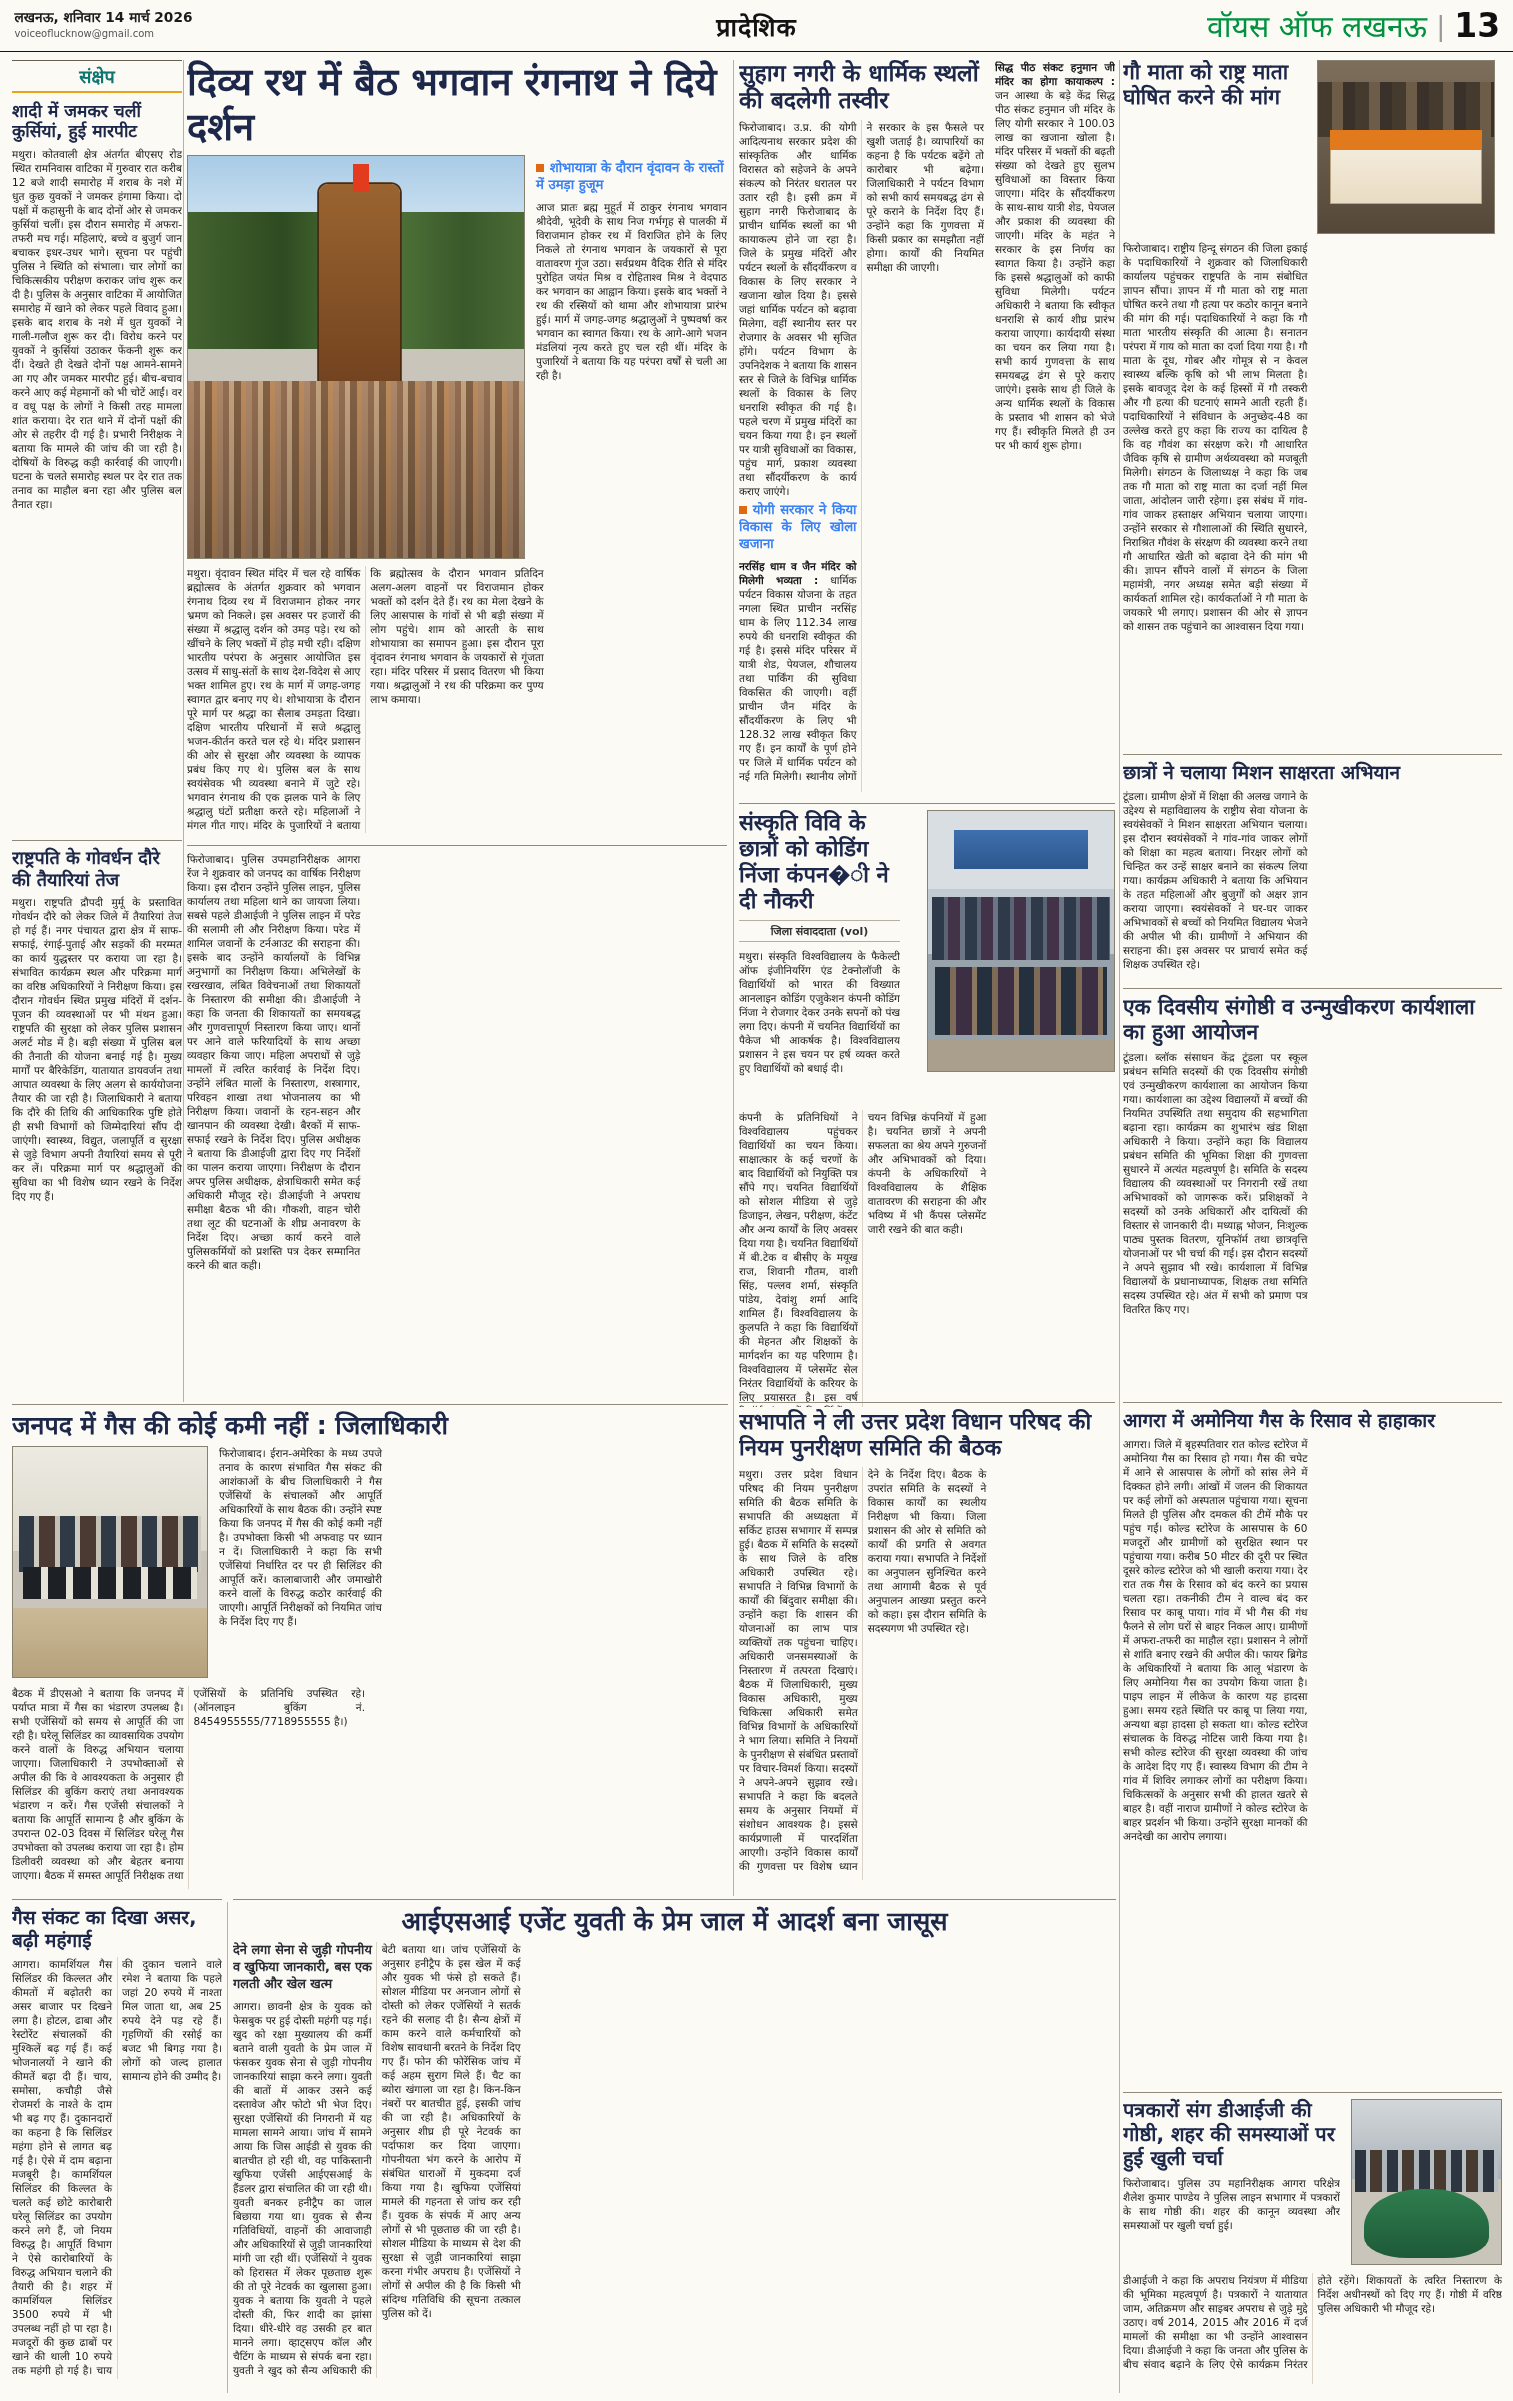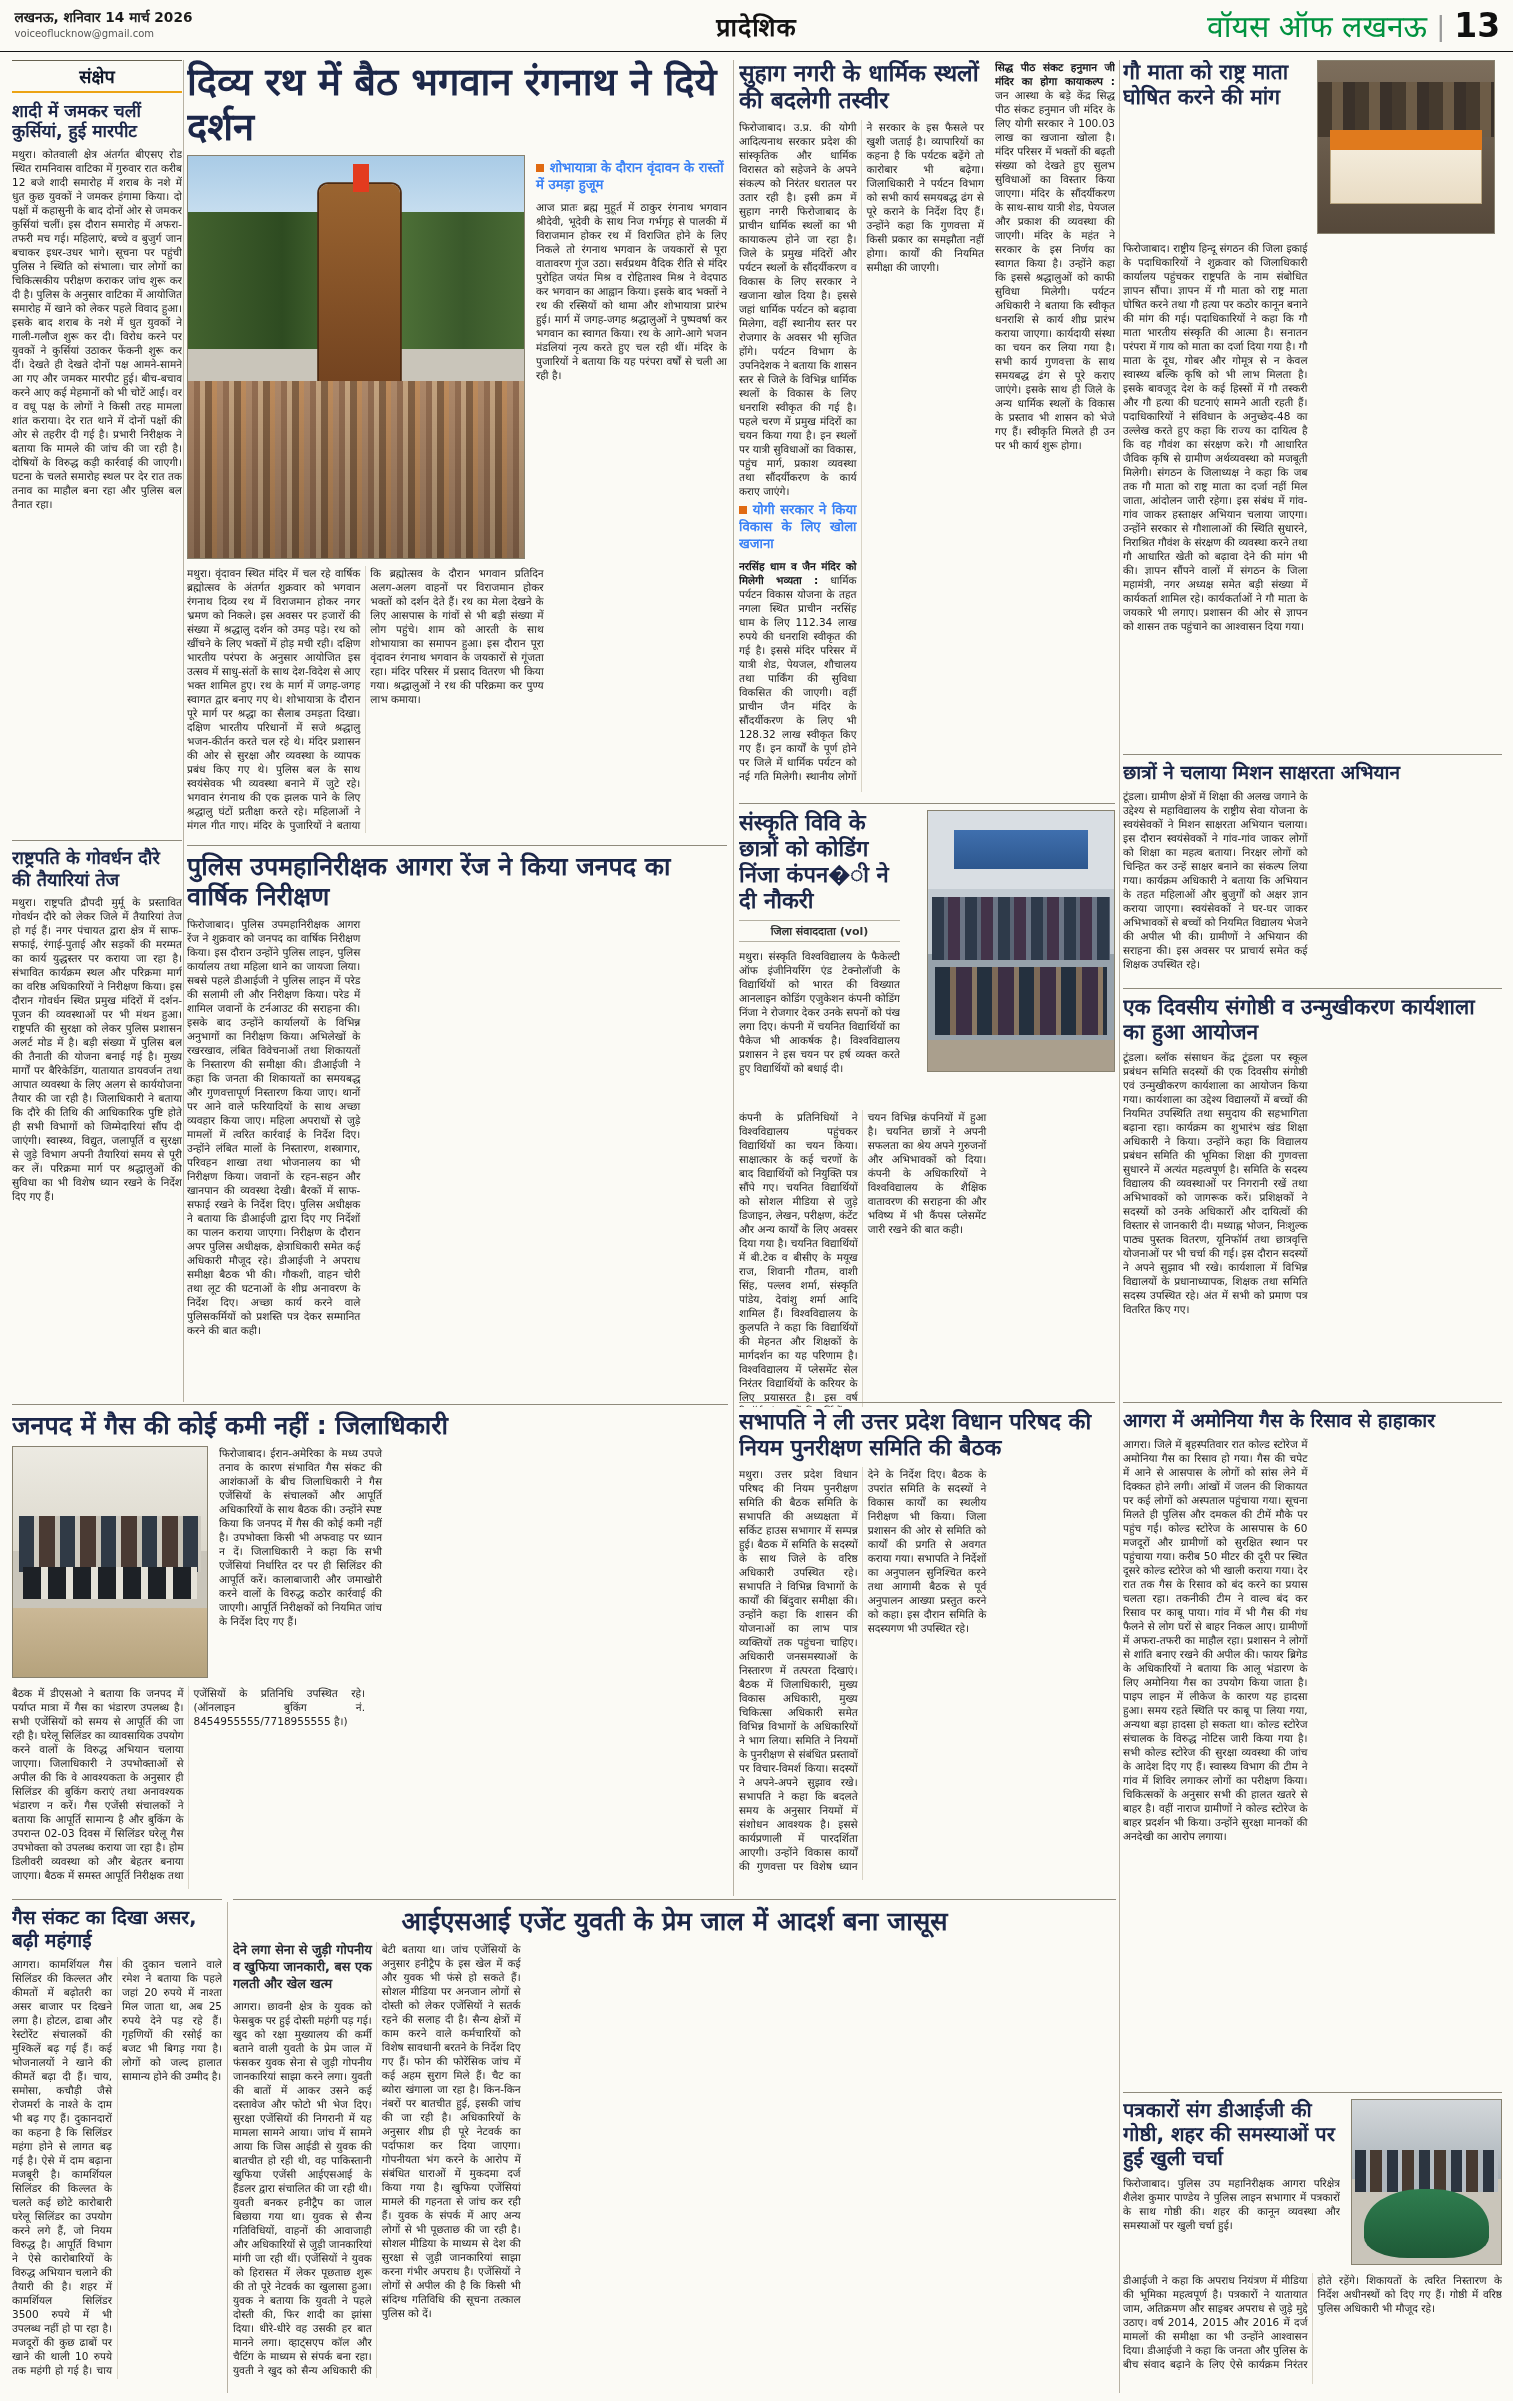--- a/index.html
+++ b/index.html
@@ -27,21 +27,21 @@
   .hl-20{font-size:18px}.hl-19{font-size:17.3px}
   .hl-center{text-align:center}
   .body-text{font-size:10.5px;line-height:14px;color:#202020;text-align:justify;column-gap:10px;column-rule:0.9px solid #d9d4c6;column-fill:auto;overflow:hidden}
   .body-text p{margin:0 0 1.8px}
   .cols-2{column-count:2}.cols-3{column-count:3}.cols-4{column-count:4}.cols-6{column-count:6}
   .subhead{font-size:13.2px;font-weight:bold;color:#3b82f6;line-height:1.28;margin:4.6px 0 6.4px;break-inside:avoid}
   .bullet-sq{display:inline-block;width:8.2px;height:8.2px;background:#e06a12;margin-right:5.5px}
   .runin{font-weight:bold;color:#17181c}
   .byline{font-size:11px;font-weight:bold;text-align:center;color:#333;border-top:0.9px solid #b5b0a2;border-bottom:0.9px solid #b5b0a2;padding:2.7px 0;margin:3.7px 0 7.3px}
   .row{display:flex}
-  .kicker-box{text-align:center;font-size:18px;font-weight:bold;color:#0f172a;border-top:0.9px solid #66604f;border-bottom:2.7px solid #eca313;padding:2.7px 0 3.7px;margin-bottom:7.3px}
+  .kicker-box{text-align:center;font-size:18px;font-weight:bold;color:#0f766e;border-top:0.9px solid #66604f;border-bottom:2.7px solid #eca313;padding:2.7px 0 3.7px;margin-bottom:7.3px}
   .isi-subhead{font-size:12.8px;font-weight:bold;line-height:1.32;color:#2a2c33;margin:0 0 6.4px;break-inside:avoid}
 
   
   .photo{position:relative;border:0.9px solid #87816f;overflow:hidden;background:#c9c5ba;flex-shrink:0}
   .photo>div{position:absolute}
   .ph-chariot .p-sky{top:0;left:0;right:0;height:22%;background:linear-gradient(#a9cbe6,#d7e8f4)}
   .ph-chariot .p-trees{top:14%;left:0;right:0;height:34%;background:linear-gradient(90deg,#43632f,#2e4b21 28%,#557a3c 55%,#3a592b 82%,#4a6b35)}
   .ph-chariot .p-chariot{top:7%;left:39%;width:24%;height:56%;background:linear-gradient(#9a6430,#6e3f1e);border-radius:9px 9px 0 0;box-shadow:0 0 0 1.8px #4c2a12}
   .ph-chariot .p-flag{top:2%;left:49%;width:5%;height:7%;background:#e33b1e}
   .ph-chariot .p-crowd{bottom:0;left:0;right:0;height:44%;background:repeating-linear-gradient(90deg,#c79c79 0 6.4px,#a97e5e 6.4px 12px,#e0bb92 12px 17.3px,#96704f 17.3px 24px,#d9a06a 24px 29px),linear-gradient(#00000022,#00000055);background-blend-mode:multiply}
@@ -112,21 +112,20 @@
         <div class="subhead">
           <span class="bullet-sq"></span><span>शोभायात्रा के दौरान वृंदावन के रास्तों में उमड़ा हुजूम</span>
         </div>
         <div class="body-text" style="height:343px">आज प्रातः ब्रह्म मुहूर्त में ठाकुर रंगनाथ भगवान श्रीदेवी, भूदेवी के साथ निज गर्भगृह से पालकी में विराजमान होकर रथ में विराजित होने के लिए निकले तो रंगनाथ भगवान के जयकारों से पूरा वातावरण गूंज उठा। सर्वप्रथम वैदिक रीति से मंदिर पुरोहित जयंत मिश्र व रोहिताश्व मिश्र ने वेदपाठ कर भगवान का आह्वान किया। इसके बाद भक्तों ने रथ की रस्सियों को थामा और शोभायात्रा प्रारंभ हुई। मार्ग में जगह-जगह श्रद्धालुओं ने पुष्पवर्षा कर भगवान का स्वागत किया। रथ के आगे-आगे भजन मंडलियां नृत्य करते हुए चल रही थीं। मंदिर के पुजारियों ने बताया कि यह परंपरा वर्षों से चली आ रही है।</div>
       </div>
     </div>
     <div class="body-text cols-3" style="height:267px;margin-top:7.3px">मथुरा। वृंदावन स्थित मंदिर में चल रहे वार्षिक ब्रह्मोत्सव के अंतर्गत शुक्रवार को भगवान रंगनाथ दिव्य रथ में विराजमान होकर नगर भ्रमण को निकले। इस अवसर पर हजारों की संख्या में श्रद्धालु दर्शन को उमड़ पड़े। रथ को खींचने के लिए भक्तों में होड़ मची रही। दक्षिण भारतीय परंपरा के अनुसार आयोजित इस उत्सव में साधु-संतों के साथ देश-विदेश से आए भक्त शामिल हुए। रथ के मार्ग में जगह-जगह स्वागत द्वार बनाए गए थे। शोभायात्रा के दौरान पूरे मार्ग पर श्रद्धा का सैलाब उमड़ता दिखा। दक्षिण भारतीय परिधानों में सजे श्रद्धालु भजन-कीर्तन करते चल रहे थे। मंदिर प्रशासन की ओर से सुरक्षा और व्यवस्था के व्यापक प्रबंध किए गए थे। पुलिस बल के साथ स्वयंसेवक भी व्यवस्था बनाने में जुटे रहे। भगवान रंगनाथ की एक झलक पाने के लिए श्रद्धालु घंटों प्रतीक्षा करते रहे। महिलाओं ने मंगल गीत गाए। मंदिर के पुजारियों ने बताया कि ब्रह्मोत्सव के दौरान भगवान प्रतिदिन अलग-अलग वाहनों पर विराजमान होकर भक्तों को दर्शन देते हैं। रथ का मेला देखने के लिए आसपास के गांवों से भी बड़ी संख्या में लोग पहुंचे। शाम को आरती के साथ शोभायात्रा का समापन हुआ। इस दौरान पूरा वृंदावन रंगनाथ भगवान के जयकारों से गूंजता रहा। मंदिर परिसर में प्रसाद वितरण भी किया गया। श्रद्धालुओं ने रथ की परिक्रमा कर पुण्य लाभ कमाया।</div>
   </section>
 
   <section class="article bordered" style="left:187px;top:845px;width:540px;height:557px">
-    <h2 class="hl hl-27">पुलिस उपमहानिरीक्षक आगरा रेंज ने किया जनपद का वार्षिक निरीक्षण</h2>
     <div class="body-text cols-3" style="height:471px">फिरोजाबाद। पुलिस उपमहानिरीक्षक आगरा रेंज ने शुक्रवार को जनपद का वार्षिक निरीक्षण किया। इस दौरान उन्होंने पुलिस लाइन, पुलिस कार्यालय तथा महिला थाने का जायजा लिया। सबसे पहले डीआईजी ने पुलिस लाइन में परेड की सलामी ली और निरीक्षण किया। परेड में शामिल जवानों के टर्नआउट की सराहना की। इसके बाद उन्होंने कार्यालयों के विभिन्न अनुभागों का निरीक्षण किया। अभिलेखों के रखरखाव, लंबित विवेचनाओं तथा शिकायतों के निस्तारण की समीक्षा की। डीआईजी ने कहा कि जनता की शिकायतों का समयबद्ध और गुणवत्तापूर्ण निस्तारण किया जाए। थानों पर आने वाले फरियादियों के साथ अच्छा व्यवहार किया जाए। महिला अपराधों से जुड़े मामलों में त्वरित कार्रवाई के निर्देश दिए। उन्होंने लंबित मालों के निस्तारण, शस्त्रागार, परिवहन शाखा तथा भोजनालय का भी निरीक्षण किया। जवानों के रहन-सहन और खानपान की व्यवस्था देखी। बैरकों में साफ-सफाई रखने के निर्देश दिए। पुलिस अधीक्षक ने बताया कि डीआईजी द्वारा दिए गए निर्देशों का पालन कराया जाएगा। निरीक्षण के दौरान अपर पुलिस अधीक्षक, क्षेत्राधिकारी समेत कई अधिकारी मौजूद रहे। डीआईजी ने अपराध समीक्षा बैठक भी की। गौकशी, वाहन चोरी तथा लूट की घटनाओं के शीघ्र अनावरण के निर्देश दिए। अच्छा कार्य करने वाले पुलिसकर्मियों को प्रशस्ति पत्र देकर सम्मानित करने की बात कही।</div>
   </section>
 
   <section class="article" style="left:739px;top:60px;width:376px;height:741px">
     <div class="row" style="gap:11px">
       <div style="width:245px">
         <h2 class="hl hl-25">सुहाग नगरी के धार्मिक स्थलों की बदलेगी तस्वीर</h2>
         <div class="body-text cols-2" style="height:672px">
           <p>फिरोजाबाद। उ.प्र. की योगी आदित्यनाथ सरकार प्रदेश की सांस्कृतिक और धार्मिक विरासत को सहेजने के अपने संकल्प को निरंतर धरातल पर उतार रही है। इसी क्रम में सुहाग नगरी फिरोजाबाद के प्राचीन धार्मिक स्थलों का भी कायाकल्प होने जा रहा है। जिले के प्रमुख मंदिरों और पर्यटन स्थलों के सौंदर्यीकरण व विकास के लिए सरकार ने खजाना खोल दिया है। इससे जहां धार्मिक पर्यटन को बढ़ावा मिलेगा, वहीं स्थानीय स्तर पर रोजगार के अवसर भी सृजित होंगे। पर्यटन विभाग के उपनिदेशक ने बताया कि शासन स्तर से जिले के विभिन्न धार्मिक स्थलों के विकास के लिए धनराशि स्वीकृत की गई है। पहले चरण में प्रमुख मंदिरों का चयन किया गया है। इन स्थलों पर यात्री सुविधाओं का विकास, पहुंच मार्ग, प्रकाश व्यवस्था तथा सौंदर्यीकरण के कार्य कराए जाएंगे।</p>
           <div class="subhead">

